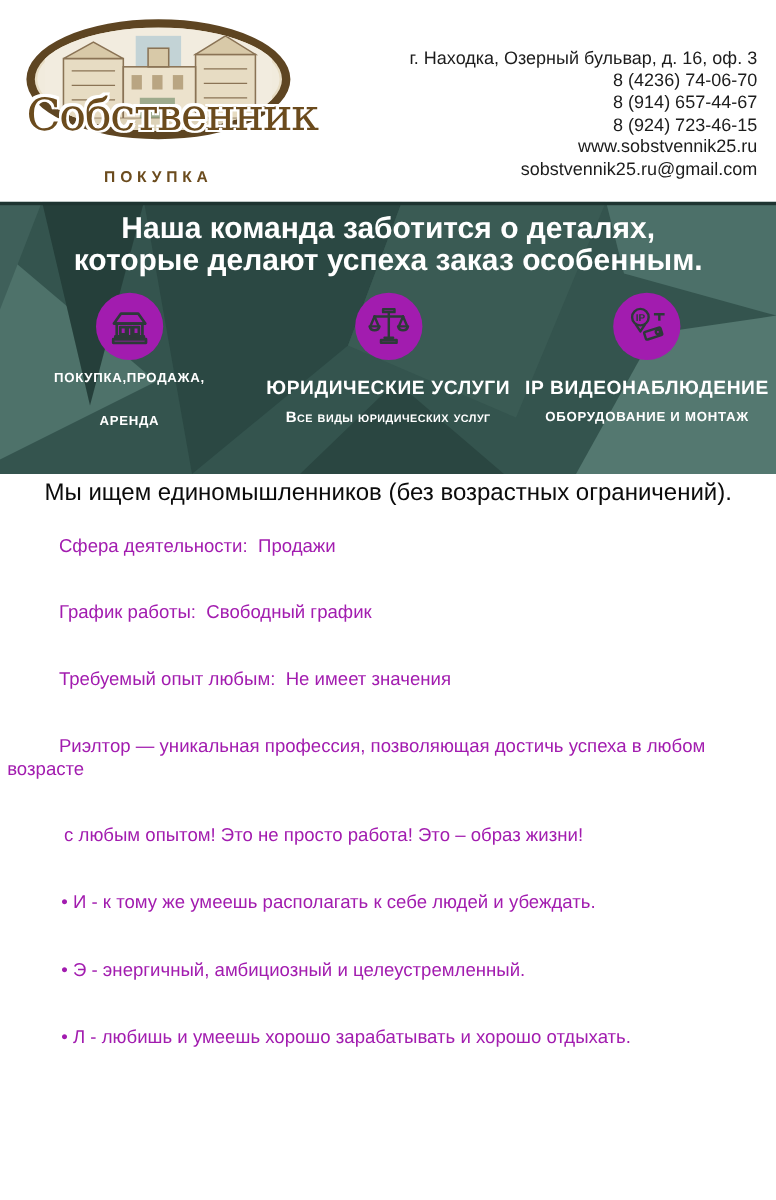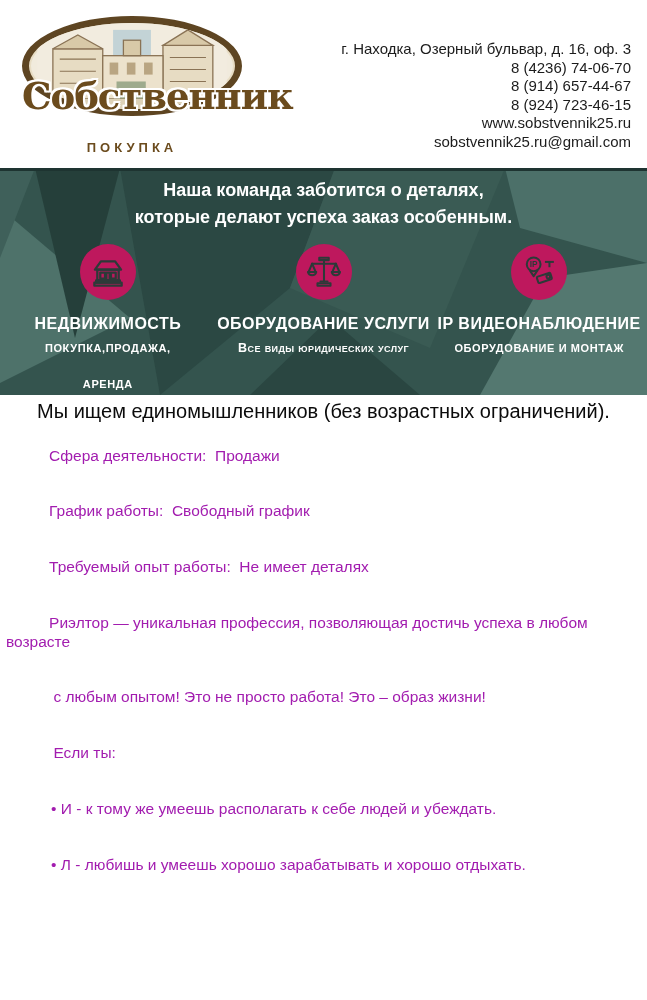--- a/index.html
+++ b/index.html
@@ -17,48 +17,48 @@
   .logo-oval {
     position: absolute; left: 0; top: 4px; width: 220px; height: 100px;
     border-radius: 50%; border: 7px solid #5e4522;
     background: #f1ebdd; overflow: hidden;
     box-shadow: inset 0 0 0 2px #e8ddc4;
   }
   .logo-oval svg { width: 100%; height: 100%; display: block; }
   .logo-script {
     position: absolute; left: 0; top: 62px; width: 100%;
     text-align: center;
-    font-family: "DejaVu Serif", serif; font-weight: bold;
+    font-family: "DejaVu Serif", serif; font-weight: normal;
     font-size: 37px; letter-spacing: -1px; color: #6b4b1d;
     text-shadow: -2px 0 0 #fff, 2px 0 0 #fff, 0 -2px 0 #fff, 0 2px 0 #fff,
                  -2px -2px 0 #fff, 2px 2px 0 #fff, -2px 2px 0 #fff, 2px -2px 0 #fff;
     white-space: nowrap;
   }
   .logo-company {
     position: absolute; left: 0; top: 128px; width: 220px; text-align: center;
     font-size: 13px; font-weight: bold; letter-spacing: 4px; color: #6b4b1d;
   }
   .contacts {
     position: absolute; right: 16px; top: 40px; text-align: right;
     font-size: 15px; line-height: 18.5px; color: #1c1c1c;
   }
 
   
   .banner { position: relative; height: 227px; flex: none; overflow: hidden; }
   .banner svg.bg, .footer svg.bg { position: absolute; left: 0; top: 0; width: 100%; height: 100%; }
   .banner-content { position: relative; z-index: 2; }
   .banner-heading {
     margin-top: 9px; text-align: center; color: #ffffff;
-    font-size: 18px; font-weight: bold; line-height: 27px;
+    font-size: 25px; font-weight: bold; line-height: 27px;
   }
   .services { display: flex; margin-top: 13px; }
   .service { flex: 1 1 0; display: flex; flex-direction: column; align-items: center; text-align: center; }
   .icon-circle {
     width: 56px; height: 56px; border-radius: 50%;
-    background: #be185d; display: flex; align-items: center; justify-content: center;
+    background: #a21caf; display: flex; align-items: center; justify-content: center;
   }
   .icon-circle svg { width: 38px; height: 38px; }
   .service-title {
     margin-top: 15px; color: #ffffff; font-weight: bold;
     font-size: 16px; letter-spacing: 0.5px;
   }
   .service-sub {
     margin-top: 8px; color: #ffffff; font-weight: bold;
     font-size: 11px; letter-spacing: 0.6px; line-height: 14px;
   }
@@ -146,42 +146,41 @@
             <svg viewBox="0 0 32 32" fill="none" stroke="#2c3a38" stroke-width="1.9" stroke-linejoin="round">
               <path d="M5 14 L10 7 H22 L27 14 Z"></path>
               <rect x="7" y="14" width="18" height="9"></rect>
               <rect x="9.5" y="16.5" width="4" height="5"></rect>
               <rect x="18.5" y="16.5" width="4" height="5"></rect>
               <rect x="14.6" y="16.5" width="2.8" height="6.5"></rect>
               <rect x="6" y="23" width="20" height="2"></rect>
               <rect x="4.5" y="25" width="23" height="2.5"></rect>
             </svg>
           </div>
-          <div class="service-title">НЕДВИЖИМОСТЬ</div>
           <div class="service-sub">ПОКУПКА,ПРОДАЖА,</div>
           <div class="service-sub service-sub2">АРЕНДА</div>
         </div>
 
         <div class="service">
           <div class="icon-circle">
             <svg viewBox="0 0 32 32" fill="none" stroke="#2c3a38" stroke-width="1.7" stroke-linecap="round" stroke-linejoin="round">
               <rect x="12" y="4" width="8" height="2"></rect>
               <line x1="16" y1="6" x2="16" y2="24"></line>
               <line x1="6" y1="9" x2="26" y2="9"></line>
               <line x1="6" y1="9" x2="3" y2="16"></line>
               <line x1="6" y1="9" x2="9" y2="16"></line>
               <path d="M2.5 16 A3.6 3.6 0 0 0 9.5 16 Z"></path>
               <line x1="26" y1="9" x2="23" y2="16"></line>
               <line x1="26" y1="9" x2="29" y2="16"></line>
               <path d="M22.5 16 A3.6 3.6 0 0 0 29.5 16 Z"></path>
               <path d="M13 24 H19"></path>
               <rect x="10.5" y="25.5" width="11" height="2"></rect>
             </svg>
           </div>
-          <div class="service-title">ОБОРУДОВАНИЕ УСЛУГИ</div>
+          <div class="service-title">ЮРИДИЧЕСКИЕ УСЛУГИ</div>
           <div class="service-sub smallcaps">Все виды юридических услуг</div>
         </div>
 
         <div class="service">
           <div class="icon-circle">
             <svg viewBox="0 0 32 32" fill="none" stroke="#2c3a38" stroke-width="1.7" stroke-linejoin="round">
               <circle cx="11.5" cy="9.5" r="5.8"></circle>
               <path d="M8 14.2 L11.5 19.5 L15 14.2"></path>
               <text x="11.5" y="12" font-size="7" font-weight="bold" font-family="Liberation Sans, sans-serif" fill="#2c3a38" stroke="none" text-anchor="middle">IP</text>
               <line x1="21" y1="7.5" x2="28.5" y2="7.5"></line>
@@ -206,40 +205,40 @@
 
         <div class="body-line text">
           <span>Сфера деятельности:  Продажи</span>
         </div>
 
         <div class="body-line text">
           <span>График работы:  Свободный график</span>
         </div>
 
         <div class="body-line text">
-          <span>Требуемый опыт работы:  Не имеет деталях</span>
+          <span>Требуемый опыт любым:  Не имеет значения</span>
         </div>
 
         <div class="body-line text">
           <span>Риэлтор — уникальная профессия, позволяющая достичь успеха в любом возрасте</span>
         </div>
 
         <div class="body-line text">
           <span> с любым опытом! Это не просто работа! Это – образ жизни!</span>
         </div>
 
-        <div class="body-line text">
-          <span> Если ты:</span>
-        </div>
 
 
         <div class="body-line bullet">
           <span>• И - к тому же умеешь располагать к себе людей и убеждать.</span>
         </div>
 
+        <div class="body-line bullet">
+          <span>• Э - энергичный, амбициозный и целеустремленный.</span>
+        </div>
 
         <div class="body-line bullet">
           <span>• Л - любишь и умеешь хорошо зарабатывать и хорошо отдыхать.</span>
         </div>
 
       </div>
   </div>
 
 </div>
 

